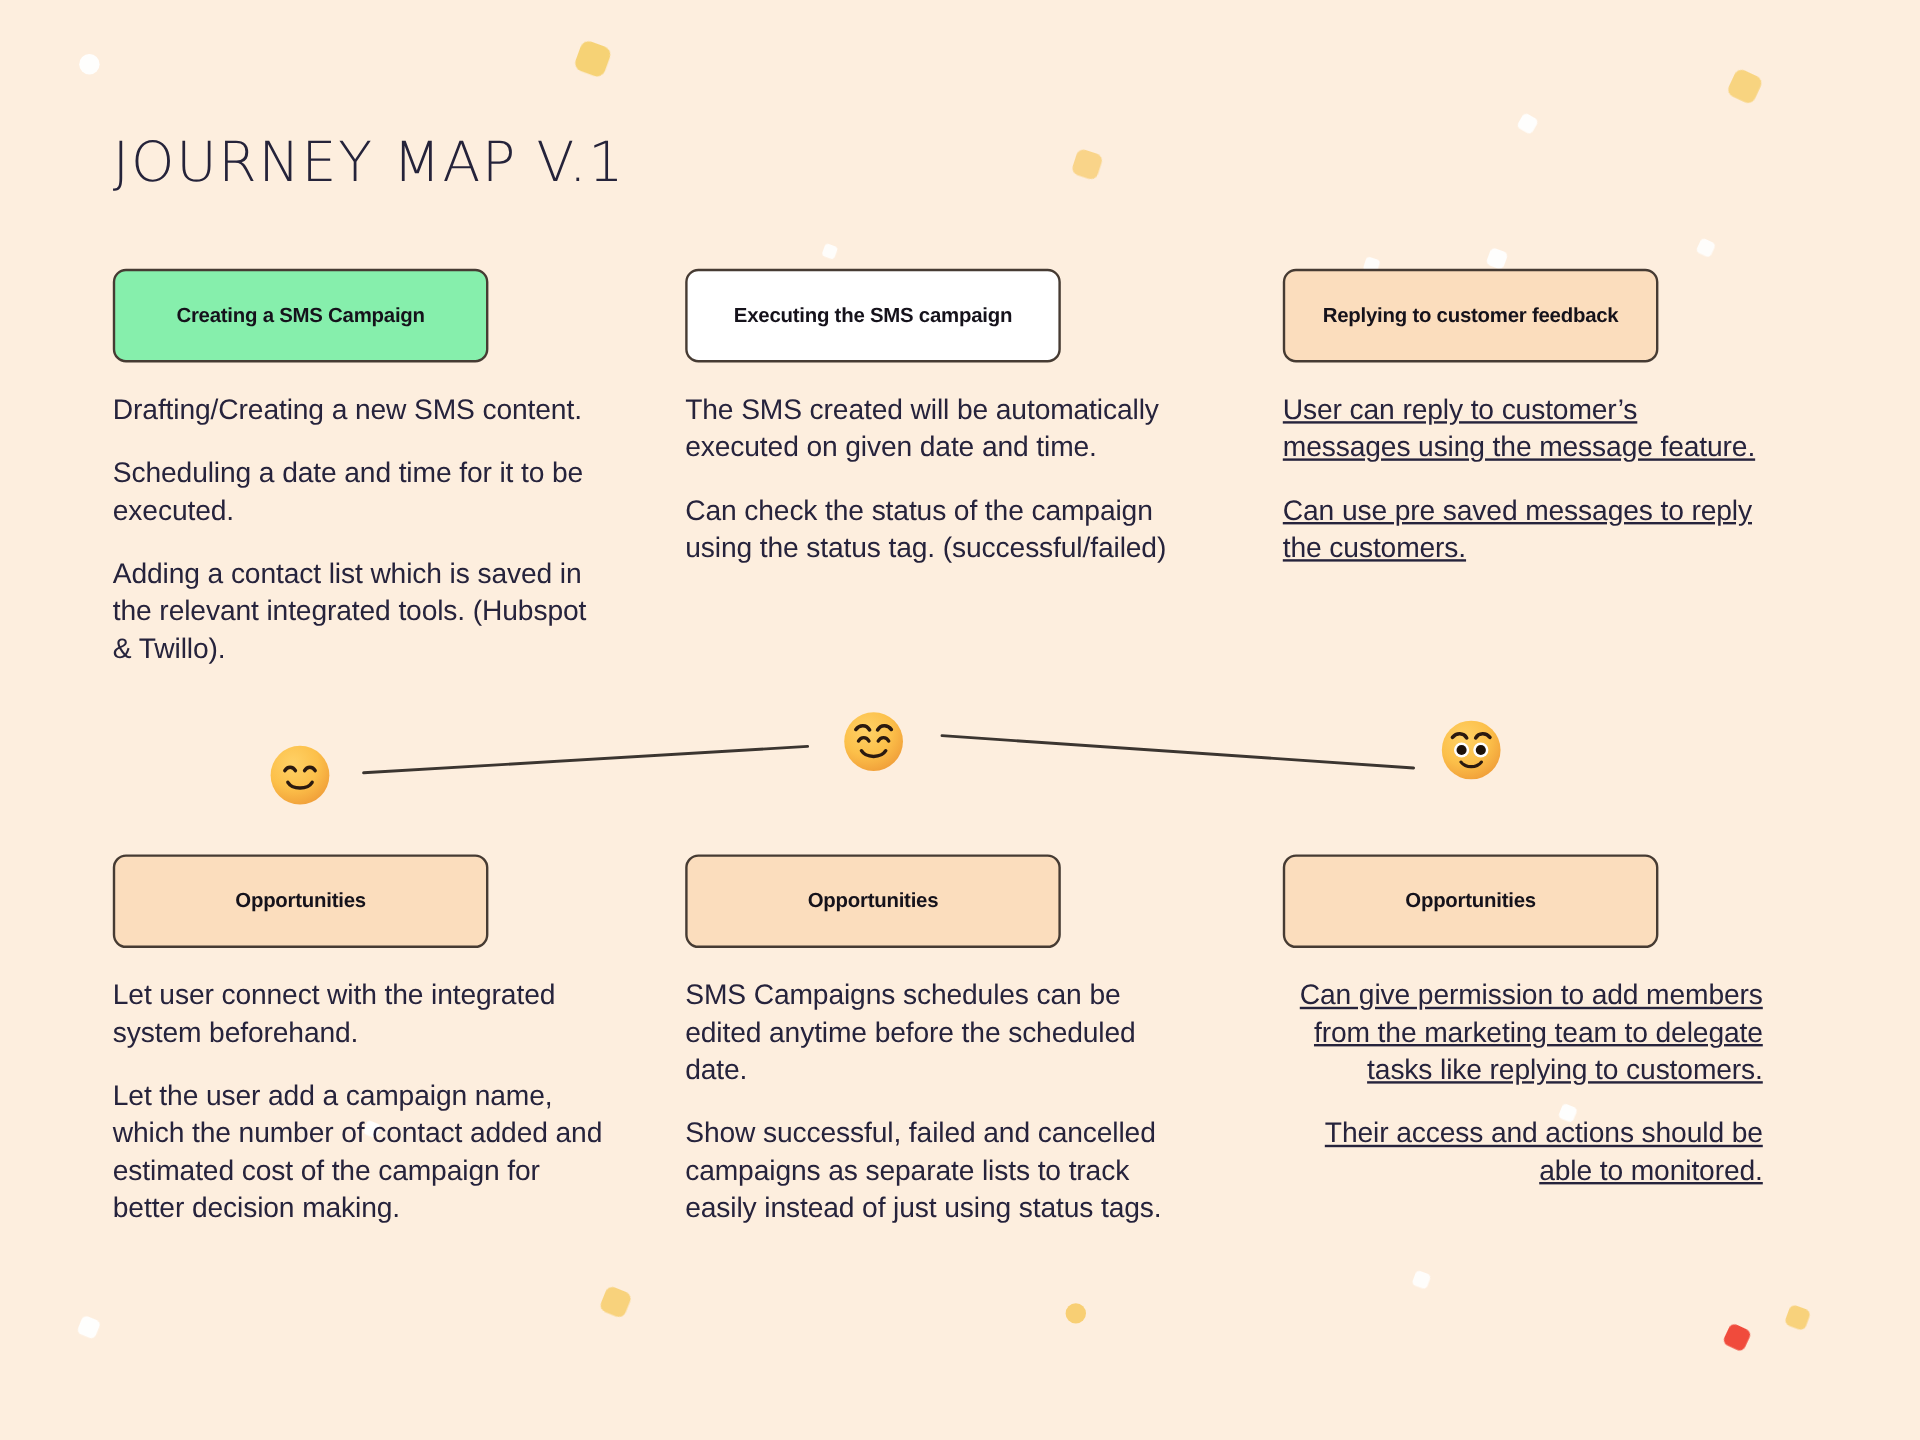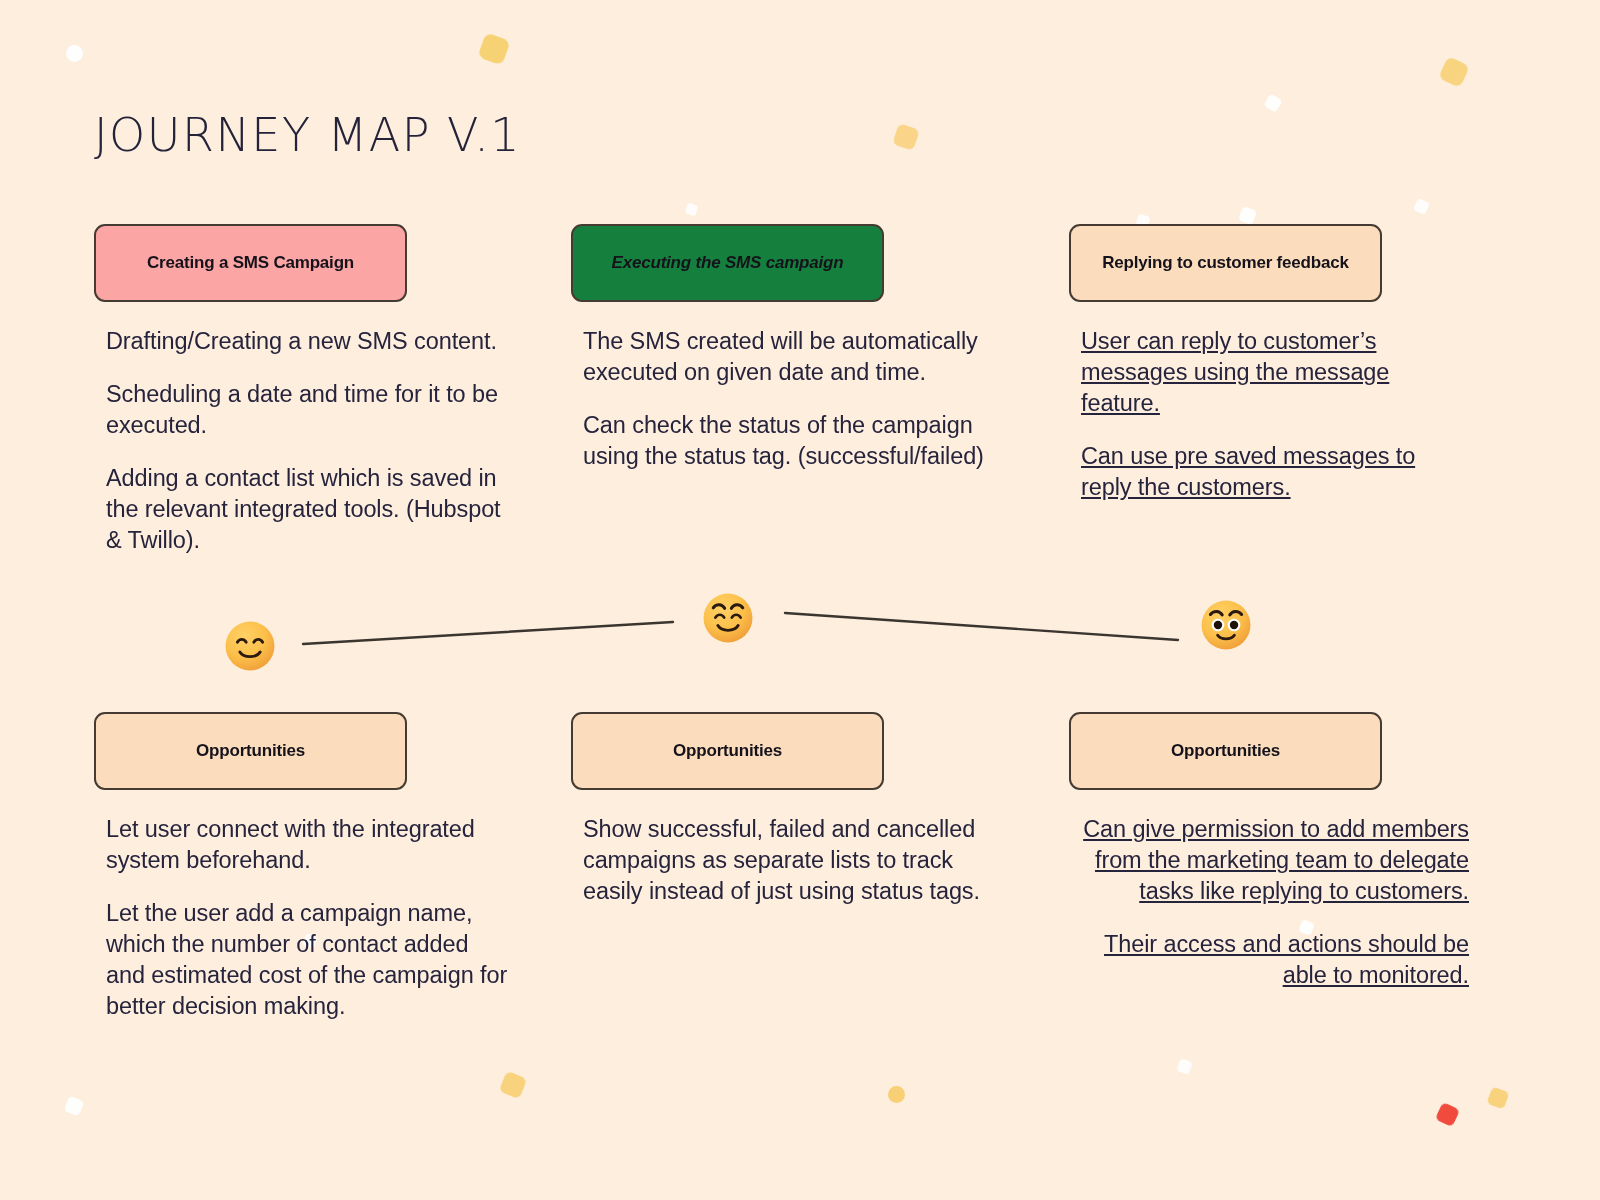--- a/index.html
+++ b/index.html
@@ -85,21 +85,21 @@
   }
 
   .body-text {
     margin-top: 24px;
     color: #26233c;
     font-size: 23.5px;
     line-height: 1.32;
     letter-spacing: -0.1px;
   }
   .body-text p {
-    margin: 0 0 22px 12px;
+    margin: 0 0 22px 0;
   }
   .body-text p:last-child {
     margin-bottom: 0;
   }
 
   
   .col-1 .body-text { width: 410px; }
   .col-2 .body-text { width: 415px; }
   .col-3 .body-text { width: 400px; text-decoration: underline; }
 
@@ -153,32 +153,32 @@
       <div class="confetti soft sq" style="left: 66px; top: 1098px; width: 16px; height: 16px; background: rgb(255, 255, 255); opacity: 0.95; transform: rotate(22deg);"></div>
       <div class="confetti soft sq" style="left: 502px; top: 1074px; width: 22px; height: 22px; background: rgb(248, 210, 124); opacity: 1; transform: rotate(22deg);"></div>
       <div class="confetti soft circle" style="left: 888px; top: 1086px; width: 17px; height: 17px; background: rgb(248, 207, 116); opacity: 1;"></div>
       <div class="confetti soft sq" style="left: 1489px; top: 1089px; width: 18px; height: 18px; background: rgb(248, 210, 124); opacity: 1; transform: rotate(20deg);"></div>
       <div class="confetti soft sq" style="left: 1438px; top: 1105px; width: 19px; height: 19px; background: rgb(240, 75, 60); opacity: 1; transform: rotate(25deg);"></div>
     </div>
 
   <div id="page-title">JOURNEY MAP V.1</div>
 
   <div class="column col-1 row-top">
-    <div class="stage-box" style="background: #fca5a5; border-color: rgb(70, 59, 51);">
+    <div class="stage-box" style="background: #86efac; border-color: rgb(70, 59, 51);">
       <span class="stage-label">Creating a SMS Campaign</span>
     </div>
     <div class="body-text" style="color: rgb(38, 35, 60);">
       <p>Drafting/Creating a new SMS content.</p>
       <p>Scheduling a date and time for it to be executed.</p>
       <p>Adding a contact list which is saved in the relevant integrated tools. (Hubspot &amp; Twillo).</p>
     </div>
   </div>
 
   <div class="column col-2 row-top">
-    <div class="stage-box" style="background: #15803d; border-color: rgb(70, 59, 51); font-style: italic;">
+    <div class="stage-box" style="background: #ffffff; border-color: rgb(70, 59, 51);">
       <span class="stage-label">Executing the SMS campaign</span>
     </div>
     <div class="body-text" style="color: rgb(38, 35, 60);">
       <p>The SMS created will be automatically executed on given date and time.</p>
       <p>Can check the status of the campaign using the status tag. (successful/failed)</p>
     </div>
   </div>
 
   <div class="column col-3 row-top">
     <div class="stage-box" style="background: rgb(251, 221, 189); border-color: rgb(70, 59, 51);">
@@ -253,20 +253,21 @@
       <p>Let user connect with the integrated system beforehand.</p>
       <p>Let the user add a campaign name, which the number of contact added and estimated cost of the campaign for better decision making.</p>
     </div>
   </div>
 
   <div class="column col-2 row-bottom">
     <div class="stage-box" style="background: rgb(251, 221, 189); border-color: rgb(70, 59, 51);">
       <span class="stage-label">Opportunities</span>
     </div>
     <div class="body-text" style="color: rgb(38, 35, 60);">
+      <p>SMS Campaigns schedules can be edited anytime before the scheduled date.</p>
       <p>Show successful, failed and cancelled campaigns as separate lists to track easily instead of just using status tags.</p>
     </div>
   </div>
 
   <div class="column col-3 row-bottom">
     <div class="stage-box" style="background: rgb(251, 221, 189); border-color: rgb(70, 59, 51);">
       <span class="stage-label">Opportunities</span>
     </div>
     <div class="body-text" style="color: rgb(38, 35, 60);">
       <p>Can give permission to add members from the marketing team to delegate tasks like replying to customers.</p>

